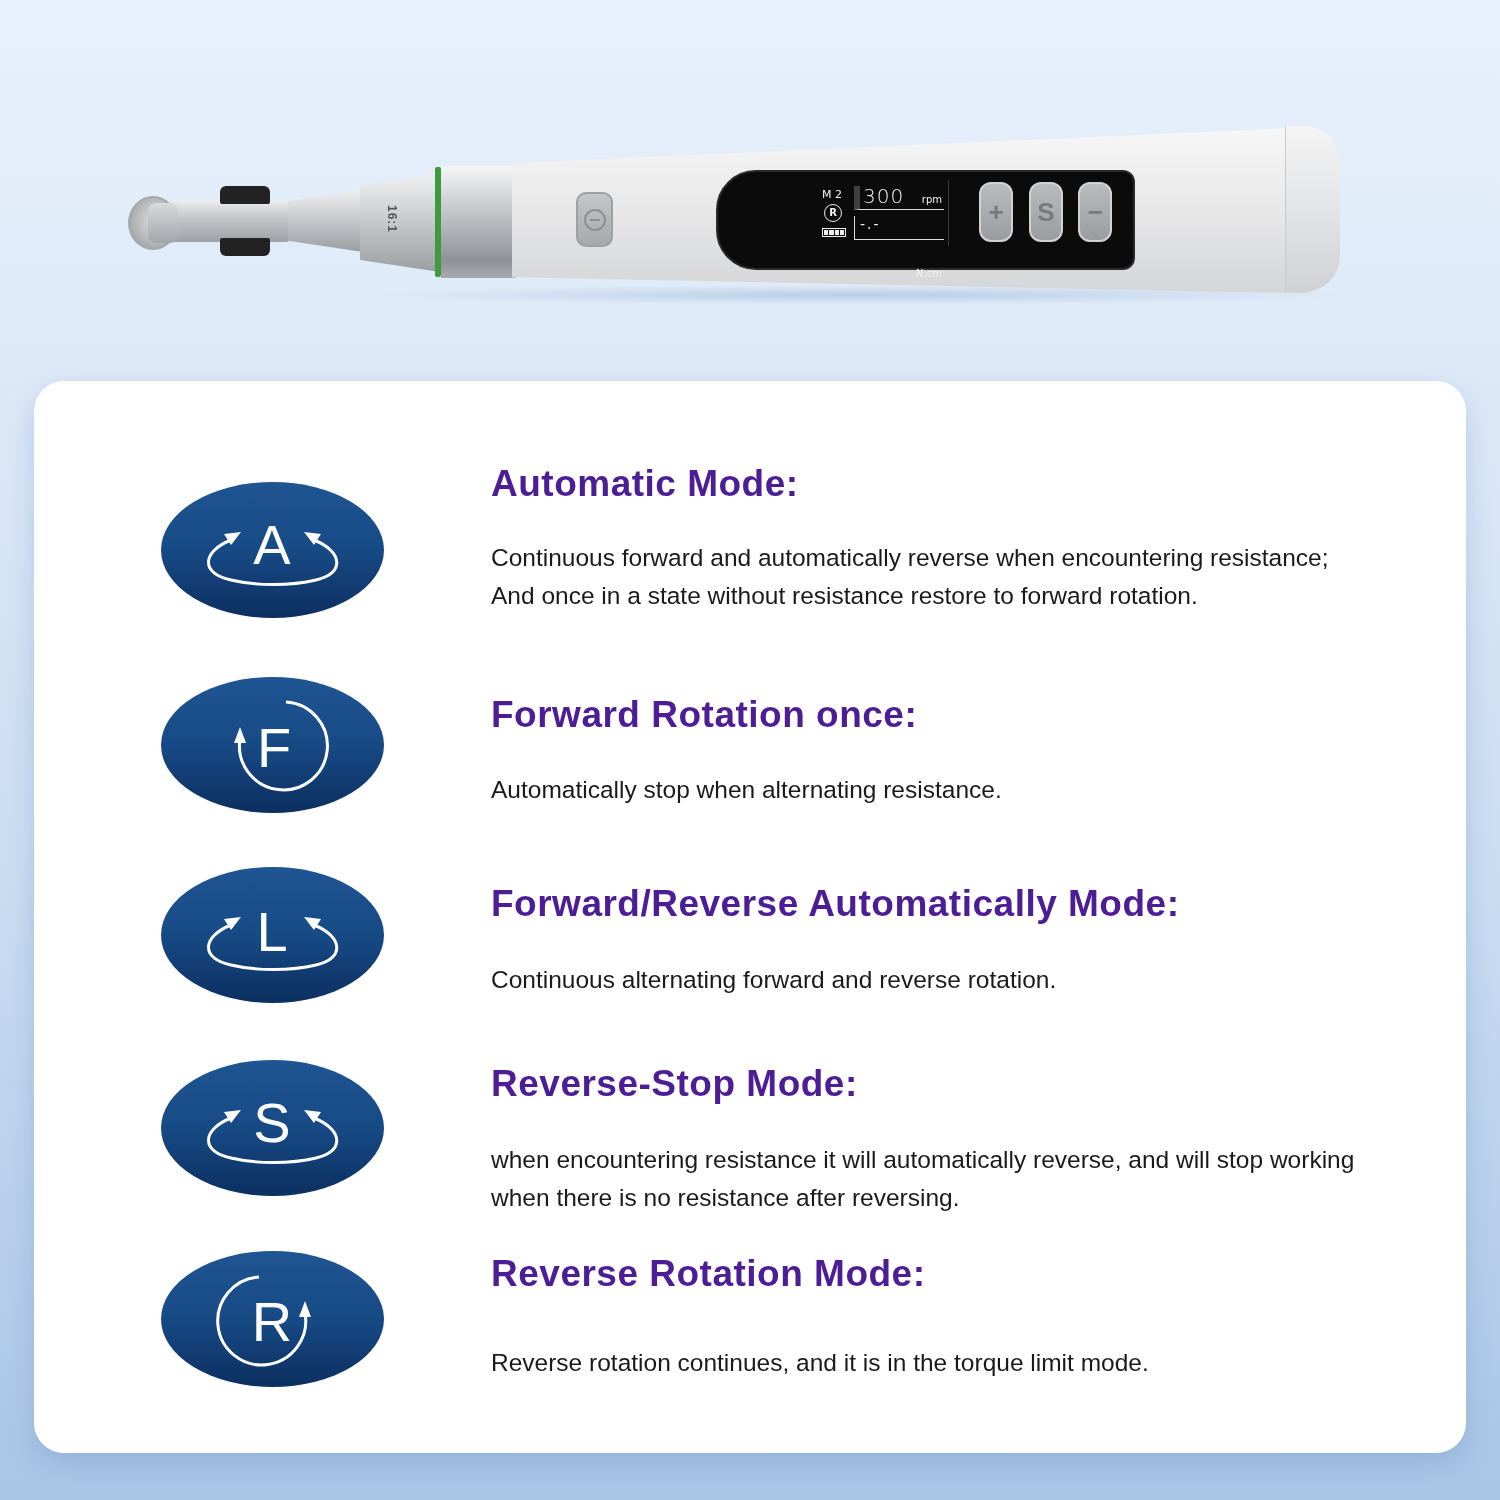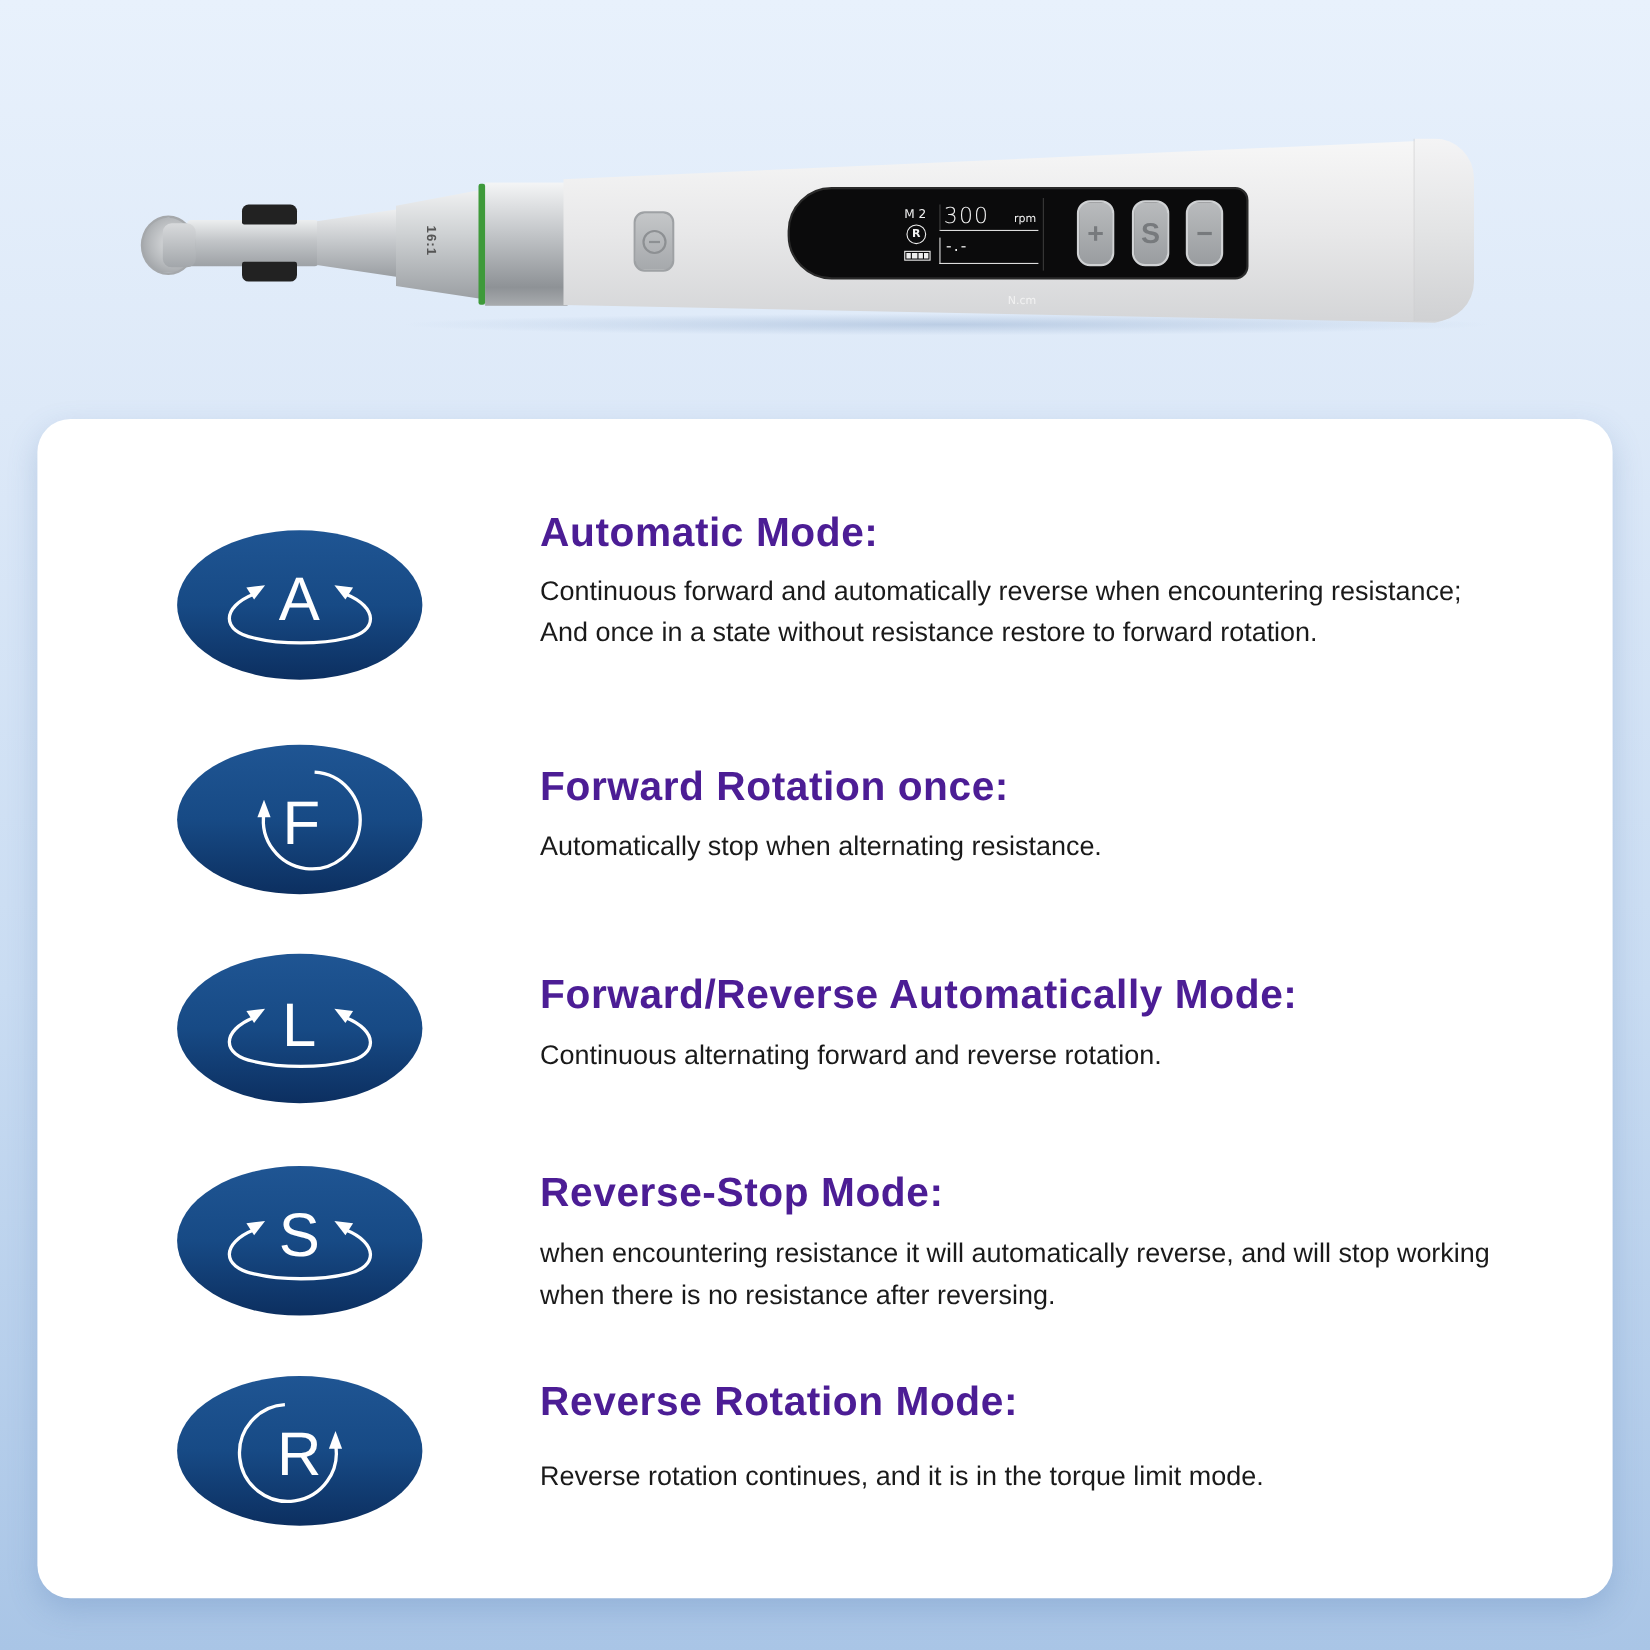--- a/index.html
+++ b/index.html
@@ -70,33 +70,33 @@
     background: linear-gradient(180deg, #c4c6c8, #a6a9ac);
     border: 2px solid #9ea1a4;
     display: flex; align-items: center; justify-content: center;
   }
   .power-btn .glyph {
     width: 22px; height: 22px; border-radius: 50%; border: 2px solid #8d9093;
     display: flex; align-items: center; justify-content: center;
   }
   .power-btn .glyph::after { content: ""; width: 10px; height: 2px; background: #8d9093; }
   .panel {
-    position: absolute; left: 716px; top: 170px; width: 419px; height: 84px;
+    position: absolute; left: 716px; top: 170px; width: 419px; height: 100px;
     background: #0b0b0c; border-radius: 40px 12px 12px 40px;
     border: 2px solid #2a2a2a;
   }
   .screen { position: absolute; left: 100px; top: 10px; width: 130px; height: 62px; color: #f2f2f2; font-family: "DejaVu Sans", sans-serif; }
   .screen .mode { position: absolute; left: 4px; top: 6px; font-size: 11px; }
   .screen .r-icon {
     position: absolute; left: 6px; top: 22px; width: 18px; height: 18px; border-radius: 50%;
     border: 1.5px solid #eee; font-size: 10px; font-weight: bold; text-align: center; line-height: 15px;
   }
   .screen .battery { position: absolute; left: 4px; top: 46px; width: 24px; height: 9px; border: 1.5px solid #eee; padding: 1px; display: flex; gap: 1px; }
   .screen .battery span { flex: 1; background: #eee; }
-  .screen .rpm-box { position: absolute; left: 36px; top: 4px; width: 90px; height: 24px; border-left: 1px solid #404040; border-bottom: 1px solid #ddd; }
+  .screen .rpm-box { position: absolute; left: 36px; top: 4px; width: 90px; height: 24px; border-left: 6px solid #404040; border-bottom: 1px solid #ddd; }
   .screen .rpm-val { position: absolute; left: 3px; top: -2px; font-size: 20px; letter-spacing: 1px; font-weight: 300; }
   .screen .rpm-unit { position: absolute; right: 2px; top: 8px; font-size: 10px; }
   .screen .ncm-box { position: absolute; left: 36px; top: 34px; width: 90px; height: 24px; border-left: 1px solid #ddd; border-bottom: 1px solid #ddd; }
   .screen .ncm-val { position: absolute; left: 5px; top: 0px; font-size: 14px; letter-spacing: 2px; }
   .screen .ncm-unit { position: absolute; right: 2px; top: 10px; font-size: 10px; margin-top: 42px; }
   .panel-divider { position: absolute; left: 230px; top: 8px; width: 1px; height: 66px; background: #3a3a3a; }
   .dev-btn {
     position: absolute; top: 10px; width: 34px; height: 60px; border-radius: 12px;
     background: linear-gradient(180deg, #b9bbbd, #9a9da0);
     border: 2px solid #d0d2d4;
@@ -117,21 +117,21 @@
   .mode-icon {
     position: absolute; left: 127px; width: 223px; height: 136px; border-radius: 50%;
     background: linear-gradient(180deg, #1f5593 0%, #174a85 50%, #0c2f60 100%);
   }
   .mode-icon svg { position: absolute; left: 0; top: 0; width: 223px; height: 136px; }
   .mode-title {
     position: absolute; left: 457px; font-size: 37px; font-weight: bold; color: #4c1d95;
     letter-spacing: 0.5px; white-space: nowrap;
   }
   .mode-desc {
-    position: absolute; left: 457px; width: 870px; font-size: 24.5px; line-height: 38px; color: #1a1a1a;
+    position: absolute; left: 457px; width: 870px; font-size: 24.5px; line-height: 38px; color: #1a1a1a; margin-top: 20px;
   }
 </style>
 </head>
 <body>
 
 <div class="device">
   <div class="device-shadow"></div>
   <div class="neck"></div>
   <div class="clip top"></div>
   <div class="clip bot"></div>

